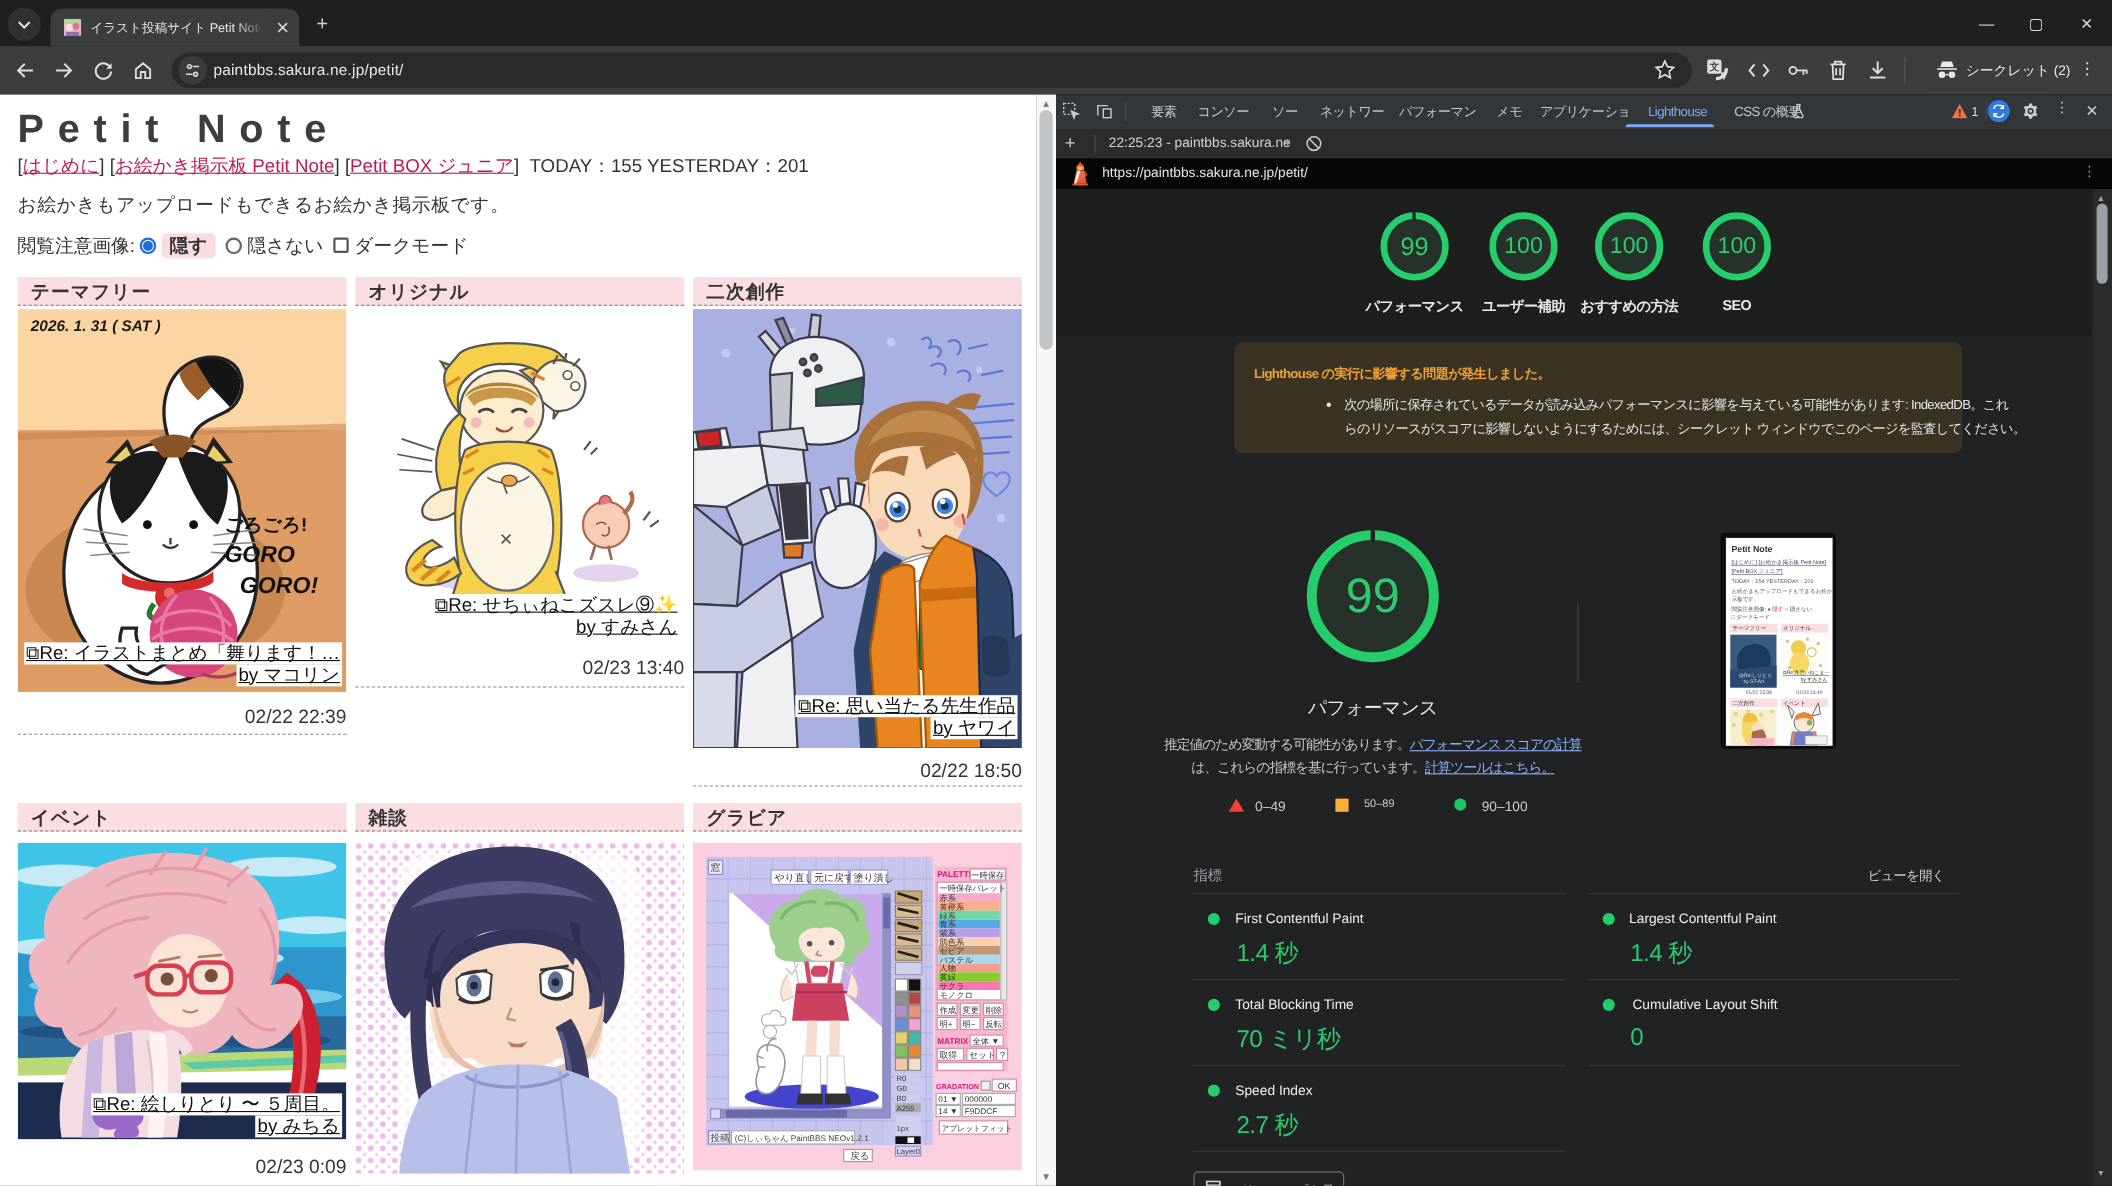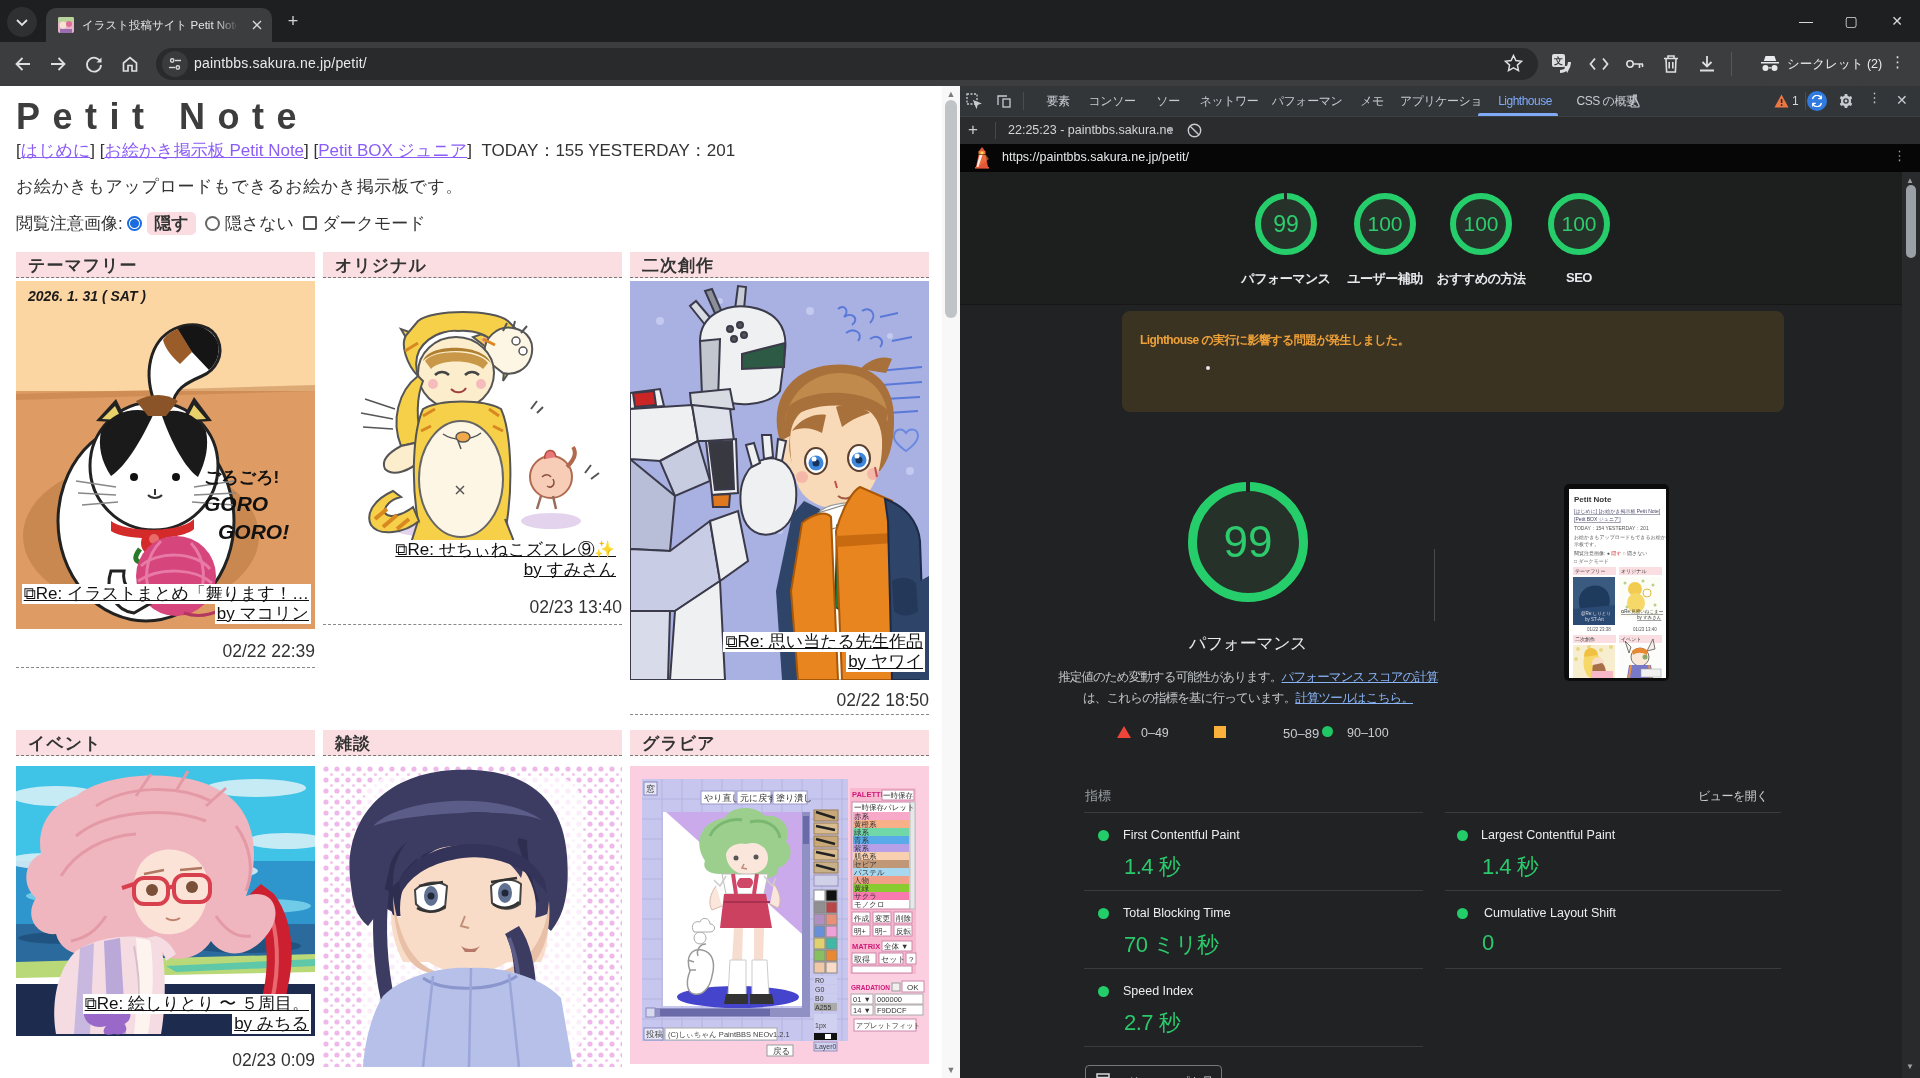--- a/index.html
+++ b/index.html
@@ -24,21 +24,21 @@
   #incog .txt { position:absolute; left:40px; top:10px; font-size:12.5px; color:#e8eaed; white-space:nowrap; }
 
   
   #page { position:absolute; left:0; top:86px; width:942px; height:992px; background:#ffffff; color:#333; overflow:hidden; }
   #pagesb { position:absolute; left:942px; top:86px; width:18px; height:992px; background:#f8f8f8; }
   #pagesb .thumb { position:absolute; left:3px; top:14px; width:12px; height:218px; background:#c1c4c7; border-radius:6px; }
   #pagesb .ar { position:absolute; left:3px; width:12px; height:12px; color:#7a7d80; font-size:9px; line-height:12px; text-align:center; }
 
   h1.pn { position:absolute; left:16px; top:10px; font-size:36px; color:#3d3d3d; letter-spacing:12.5px; }
   .navline { position:absolute; left:16px; top:53px; font-size:17px; color:#333; }
-  .navline a { color:#8b5cf6; text-decoration:underline; }
+  .navline a { color:#be185d; text-decoration:underline; }
   .desc { position:absolute; left:16px; top:89px; font-size:17px; color:#333; letter-spacing:0.6px; }
   .ctrl { position:absolute; left:16px; top:126px; font-size:17px; color:#333; }
   .radio { display:inline-block; width:15px; height:15px; border-radius:50%; border:2px solid #666; vertical-align:-2px; }
   .radio.on { border-color:#1b6ce0; background:radial-gradient(circle, #1b6ce0 0 4px, #fff 5px); }
   .chk { display:inline-block; width:14px; height:14px; border:2px solid #555; border-radius:2px; vertical-align:-1px; }
   .hide-pill { background:#fbdce1; border-radius:5px; padding:2px 7px; font-weight:bold; }
 
   .cat { position:absolute; width:299px; }
   .cathead { height:26px; background:#fbdee2; border-bottom:1px dashed #777; font-size:17px; font-weight:bold; color:#333; padding:2px 0 0 12px; letter-spacing:1px; }
   .art { position:absolute; overflow:hidden; }
@@ -766,30 +766,31 @@
   <div class="gauge" style="left:588px; top:107px; width:62px; height:62px; font-size:21px; line-height:50px;">100</div>
   <div class="glabel" style="left:266px; top:184px; width:120px;">パフォーマンス</div>
   <div class="glabel" style="left:365px; top:184px; width:120px;">ユーザー補助</div>
   <div class="glabel" style="left:461px; top:184px; width:120px;">おすすめの方法</div>
   <div class="glabel" style="left:559px; top:184px; width:120px;">SEO</div>
   <div class="sep" style="left:0; top:218px; width:942px;"></div>
 
   <div class="abs" style="left:162px; top:225px; width:662px; height:101px; background:#3a3322; border-radius:8px;">
     <div class="abs" style="left:18px; top:21px; color:#efa036; font-size:12px; letter-spacing:-0.6px;font-weight:bold;">Lighthouse の実行に影響する問題が発生しました。</div>
     <div class="abs" style="left:84px; top:55px; width:4px; height:4px; border-radius:50%; background:#e5e7e9;"></div>
+    <div class="abs" style="left:100px; top:46px; color:#e5e7e9; font-size:12px; letter-spacing:-0.6px; line-height:22px; white-space:nowrap;">次の場所に保存されているデータが読み込みパフォーマンスに影響を与えている可能性があります: IndexedDB。これ<br>らのリソースがスコアに影響しないようにするためには、シークレット ウィンドウでこのページを監査してください。</div>
   </div>
 
   <div class="gauge" style="left:228px; top:396px; width:120px; height:120px; border-width:9px; font-size:44px; line-height:102px;">99</div>
     <div class="abs" style="left:286px; top:396px; width:4px; height:10px; background:#212223;"></div>
   <div class="abs" style="left:138px; top:546px; width:300px; text-align:center; color:#e8eaed; font-size:17px; letter-spacing:-0.5px;">パフォーマンス</div>
   <div class="abs" style="left:38px; top:581px; width:500px; text-align:center; color:#c3c7cb; font-size:12.5px; letter-spacing:-0.9px; line-height:21px;">推定値のため変動する可能性があります。<span class="link">パフォーマンス スコアの計算</span><br>は、これらの指標を基に行っています。<span class="link">計算ツールはこちら。</span></div>
   <div class="abs" style="left:157px; top:640px; width:0; height:0; border-left:7px solid transparent; border-right:7px solid transparent; border-bottom:12px solid #ef4438;"></div>
   <div class="abs" style="left:181px; top:640px; color:#c9cdd1; font-size:12.5px;">0–49</div>
   <div class="abs" style="left:254px; top:640px; width:12px; height:12px; background:#fbb03c;"></div>
-  <div class="abs" style="left:280px; top:640px; color:#c9cdd1; font-size:13px;margin-left:43px;">50–89</div>
+  <div class="abs" style="left:280px; top:640px; color:#c9cdd1; font-size:10px;">50–89</div>
   <div class="abs" style="left:362px; top:640px; width:11px; height:11px; border-radius:50%; background:#1fc864;"></div>
   <div class="abs" style="left:387px; top:640px; color:#c9cdd1; font-size:12.5px;">90–100</div>
 
   <div class="abs" style="left:474px; top:463px; width:1px; height:72px; background:#4a4b4c;"></div>
 
   <div class="abs" style="left:604px; top:398px; width:105px; height:197px; background:#0c0c0c; border-radius:5px;"></div>
   <div id="thumb" class="abs" style="left:609px; top:403px; width:97px; height:189px; background:#ffffff; overflow:hidden;">
     <svg width="97" height="189" viewBox="0 0 97 189">
       <text x="5" y="13" font-size="8" font-weight="bold" fill="#333">Petit Note</text>
       <text x="5" y="24" font-size="5" fill="#446" text-decoration="underline">[はじめに] [お絵かき掲示板 Petit Note]</text>

